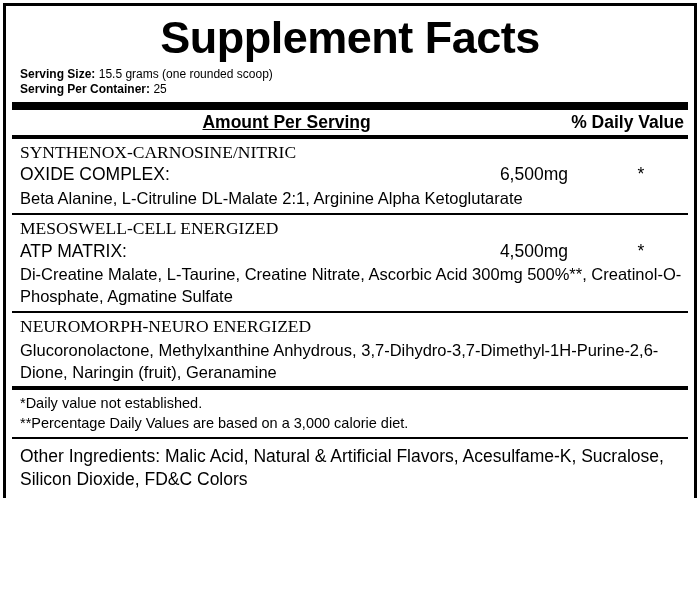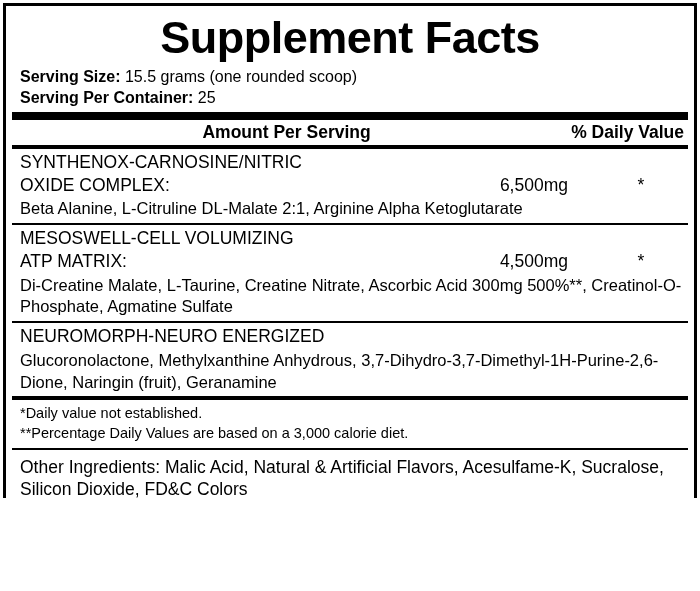--- a/index.html
+++ b/index.html
@@ -33,21 +33,21 @@
   .title {
     text-align: center;
     font-size: 45px;
     font-weight: bold;
     letter-spacing: -0.5px;
     line-height: 1.05;
     margin-top: 8px;
     margin-bottom: 6px;
   }
   .serving-line {
-    font-size: 16px;
+    font-size: 12px;
     line-height: 1.27;
     padding-left: 8px;
   }
   .serving-line b {
     font-weight: bold;
   }
   .rule-thick {
     border-top: 8px solid #000000;
     margin: 4px 0 0 0;
   }
@@ -63,32 +63,34 @@
     display: flex;
     align-items: flex-end;
     font-size: 17.5px;
     font-weight: bold;
     padding: 2px 4px 2px 8px;
   }
   .hdr-amount {
     flex: 1 1 auto;
     text-align: center;
     padding-right: 18px;
+    text-decoration: underline;
   }
   .hdr-dv {
     flex: 0 0 auto;
     text-align: right;
     white-space: nowrap;
   }
   .block {
     padding: 2px 4px 3px 8px;
   }
   .blk-name {
     font-size: 17.5px;
     line-height: 1.3;
+    font-family: Liberation Serif, serif;
   }
   .blk-row2 {
     display: flex;
     align-items: baseline;
     font-size: 17.5px;
     line-height: 1.3;
   }
   .blk-name2 {
     flex: 0 0 auto;
     white-space: nowrap;
@@ -151,21 +153,21 @@
         <span class="blk-name2">OXIDE COMPLEX:</span>
         <span class="blk-amt">6,500mg</span>
         <span class="blk-dv">*</span>
       </div>
       <div class="ingredients">Beta Alanine, L-Citruline DL-Malate 2:1, Arginine Alpha Ketoglutarate</div>
     </div>
 
     <div class="rule-thin"></div>
 
     <div class="block">
-      <div class="blk-name">MESOSWELL-CELL VOLUMIZING</div>
+      <div class="blk-name">MESOSWELL-CELL ENERGIZED</div>
       <div class="blk-row2">
         <span class="blk-name2">ATP MATRIX:</span>
         <span class="blk-amt">4,500mg</span>
         <span class="blk-dv">*</span>
       </div>
       <div class="ingredients">Di-Creatine Malate, L-Taurine, Creatine Nitrate, Ascorbic Acid 300mg 500%**, Creatinol-O-Phosphate, Agmatine Sulfate</div>
     </div>
 
     <div class="rule-thin"></div>
 

